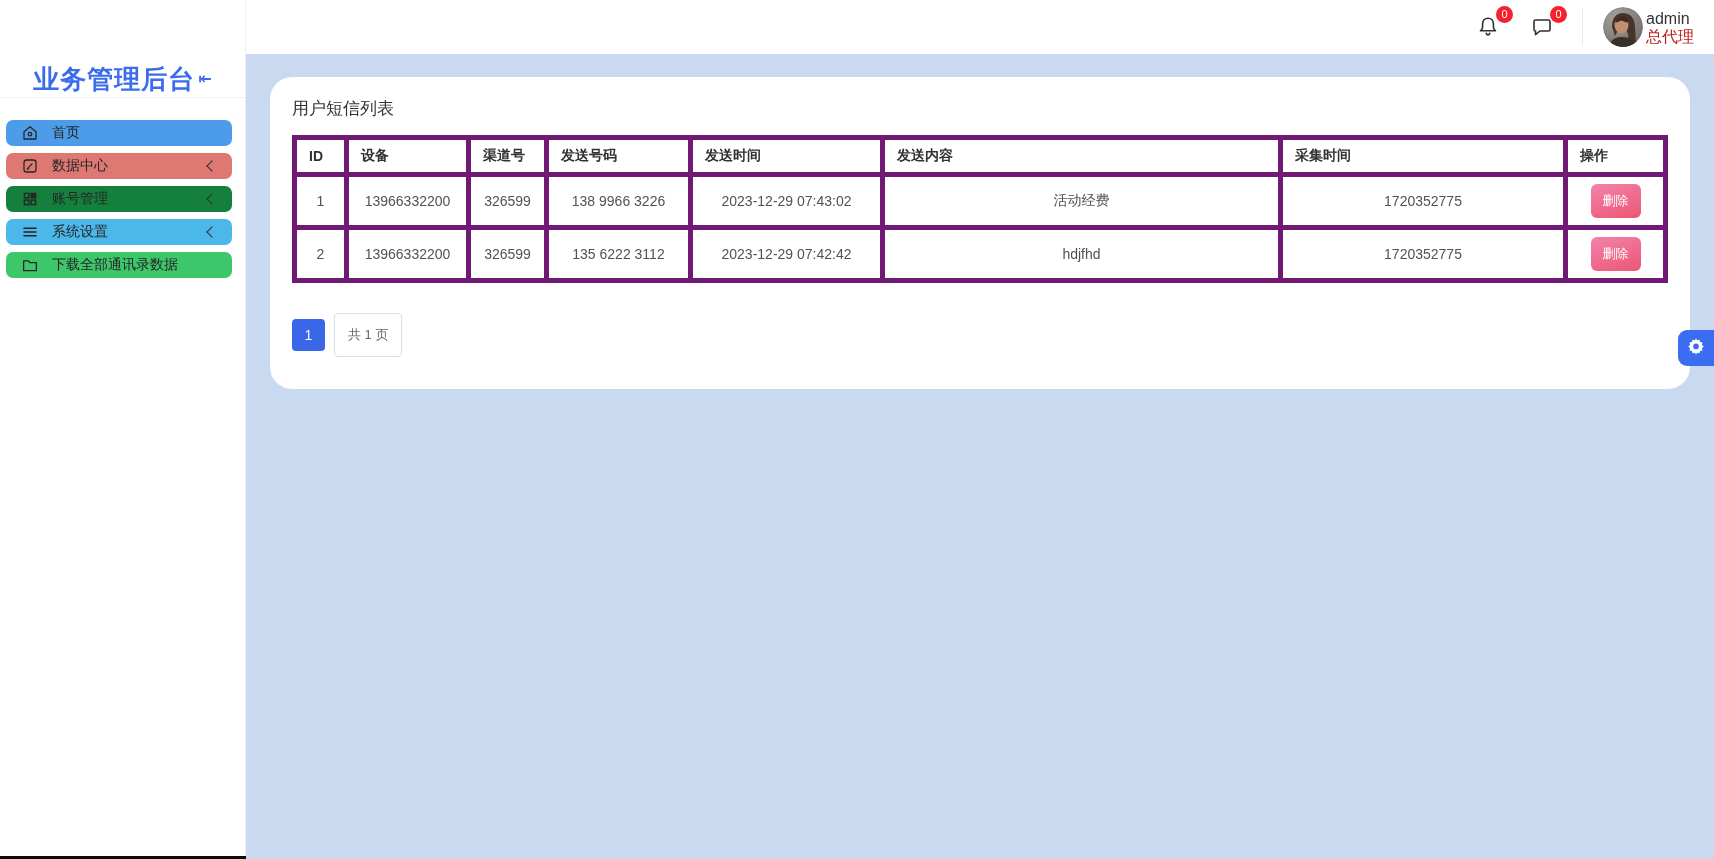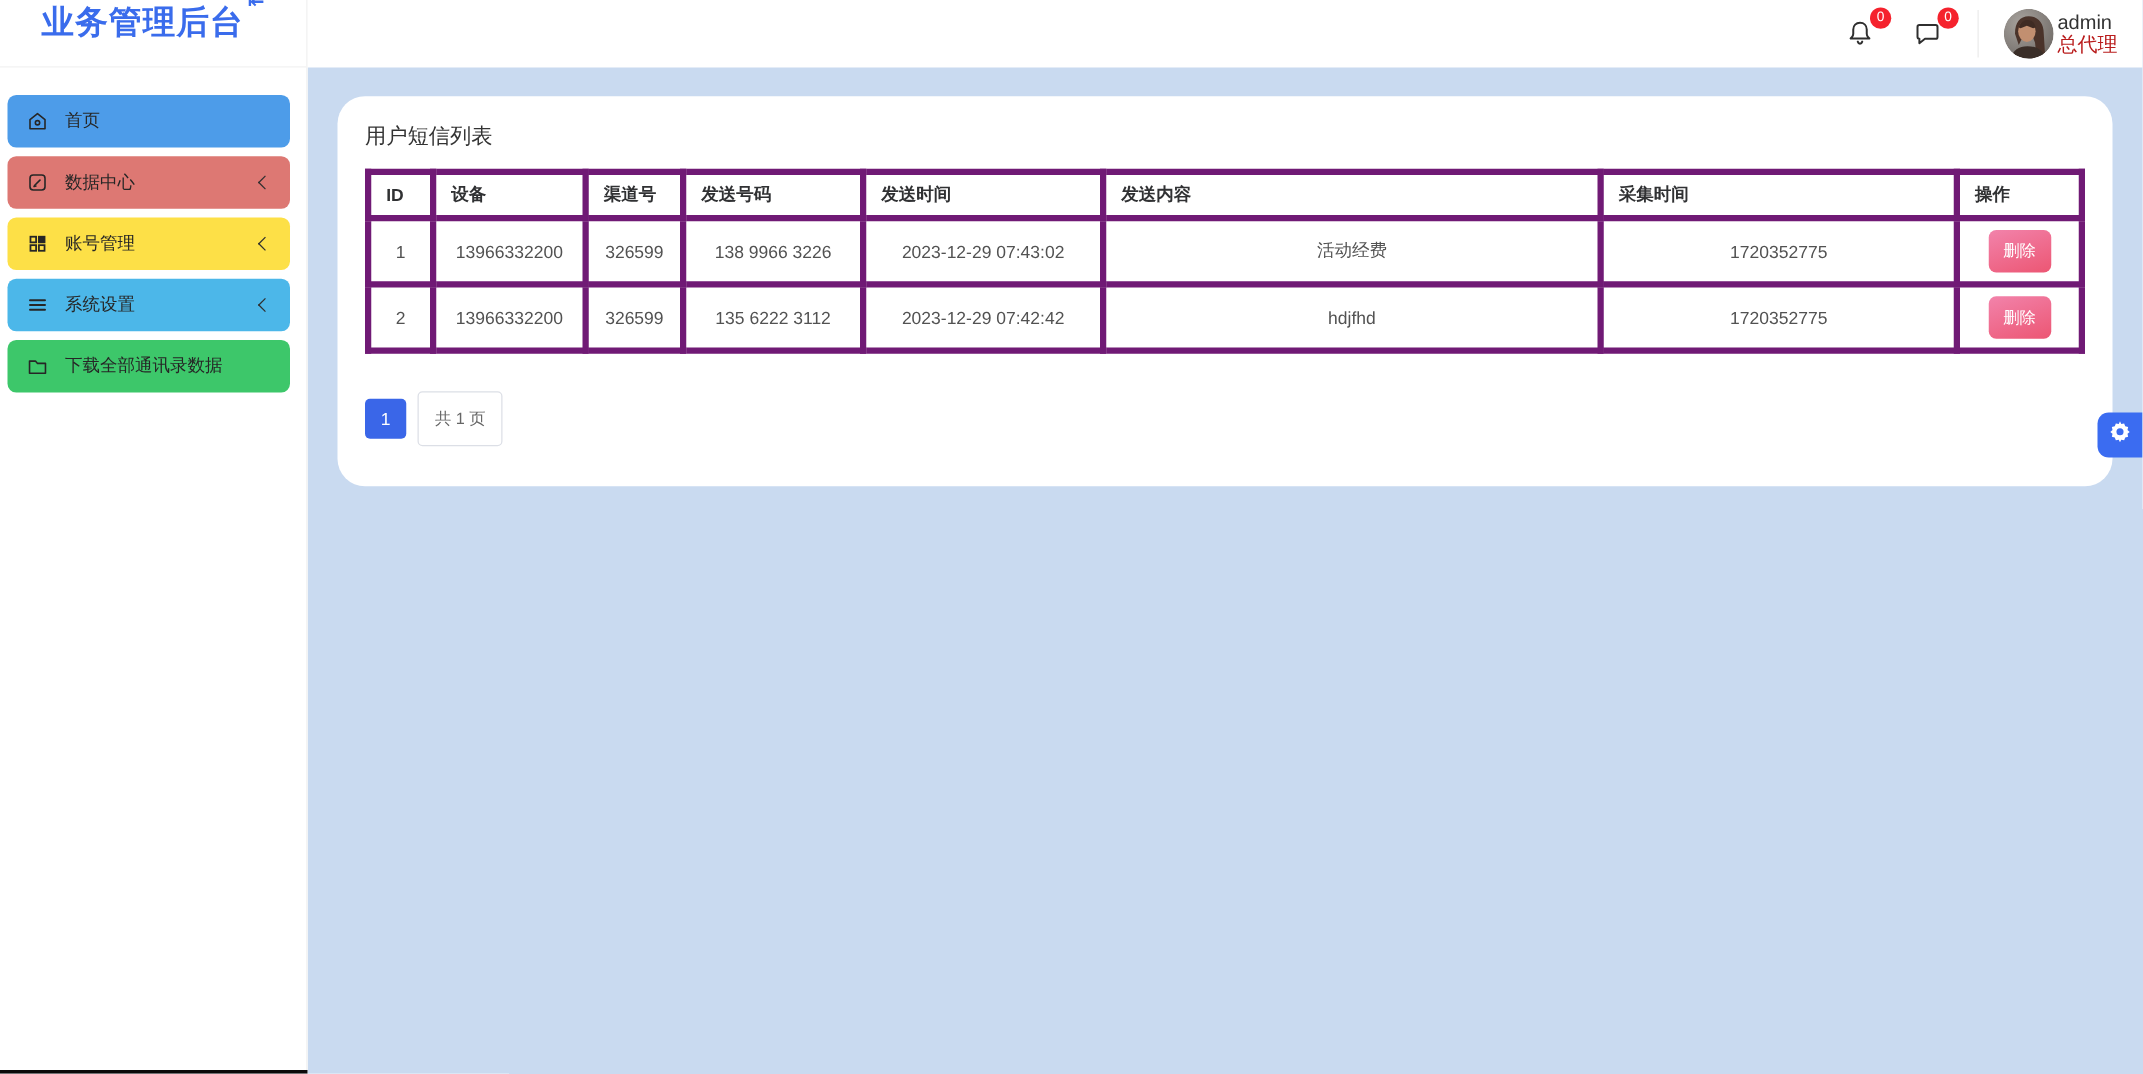--- a/index.html
+++ b/index.html
@@ -3,25 +3,25 @@
 <meta charset="utf-8">
 <style>
   * { margin:0; padding:0; box-sizing:border-box; }
   html,body { width:1714px; height:859px; overflow:hidden; }
   body { font-family:"Liberation Sans","DejaVu Sans",sans-serif; background:#fff; position:relative; }
 
   .app { display:flex; width:1714px; height:859px; position:relative; }
 
   
   .sidebar { width:246px; background:#fff; flex-shrink:0; border-right:1px solid #f1f1f1; position:relative; z-index:2; }
-  .logo { height:54px; display:flex; align-items:flex-start; justify-content:center; border-bottom:1px solid #f2f2f2; }
+  .logo { height:54px; display:flex; align-items:flex-end; justify-content:center; border-bottom:1px solid #f2f2f2;margin-top:44px; }
   .logo-text { color:#3a6cec; font-size:26px; font-weight:600; letter-spacing:1px; white-space:nowrap; }
   .collapse { color:#3a6cec; font-size:16px; font-weight:700; margin-left:3px; transform:translateY(-9px); display:inline-block; cursor:pointer; }
   .menu { padding:22px 13px 0 6px; }
-  .menu-item { height:42px; border-radius:7px; margin-bottom:7px; display:flex; align-items:center; padding:0 14px; color:#262626; font-size:14px; cursor:pointer; }
+  .menu-item { height:26px; border-radius:7px; margin-bottom:7px; display:flex; align-items:center; padding:0 14px; color:#262626; font-size:14px; cursor:pointer; }
   .mi-icon { width:20px; height:18px; margin-right:12px; display:flex; align-items:center; justify-content:center; flex-shrink:0; }
   .mi-label { white-space:nowrap; }
   .chev { margin-left:auto; width:8px; height:8px; border-left:1.6px solid #2f2f2f; border-bottom:1.6px solid #2f2f2f; transform:rotate(45deg); margin-right:2px; }
 
   
   .rightcol { flex:1; display:flex; flex-direction:column; position:relative; }
 
   
   .topbar { height:54px; background:#fff; display:flex; align-items:center; justify-content:flex-end; padding-right:20px; flex-shrink:0; }
   .icon-btn { position:relative; width:28px; height:28px; display:flex; align-items:center; justify-content:center; cursor:pointer; margin-left:26px; }
@@ -79,21 +79,21 @@
           <svg width="18" height="18" viewBox="0 0 24 24" fill="none" stroke="#262626" stroke-width="1.7">
               <rect x="4" y="4" width="16" height="16" rx="3.5"></rect>
               <path d="M8.8 15.2l5.8-5.8" stroke-linecap="round"></path>
               <path d="M8.3 16.2l2-.5" stroke-linecap="round"></path>
             </svg>
         </span>
         <span class="mi-label">数据中心</span>
         <span class="chev"></span>
       </div>
 
-      <div class="menu-item" style="background: #fde047;">
+      <div class="menu-item" style="background: #15803d;">
         <span class="mi-icon">
           <svg width="18" height="18" viewBox="0 0 24 24" fill="none" stroke="#262626" stroke-width="1.9">
               <rect x="4.5" y="4.5" width="6" height="6"></rect>
               <rect x="13.5" y="4.5" width="6" height="6" fill="#262626"></rect>
               <rect x="4.5" y="13.5" width="6" height="6"></rect>
               <rect x="13.5" y="13.5" width="6" height="6"></rect>
             </svg>
         </span>
         <span class="mi-label">账号管理</span>
         <span class="chev"></span>

